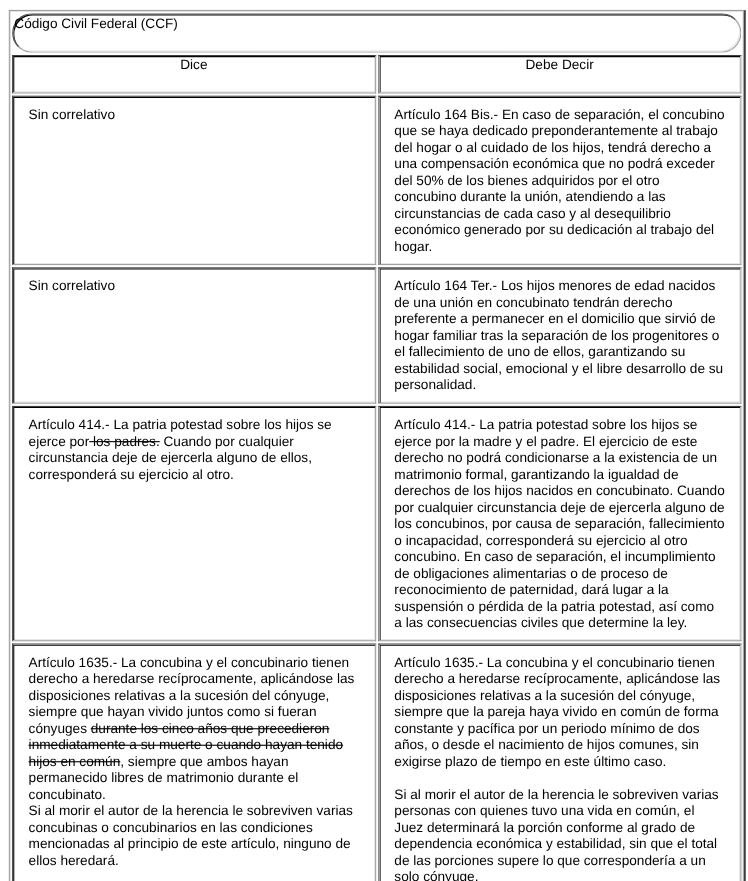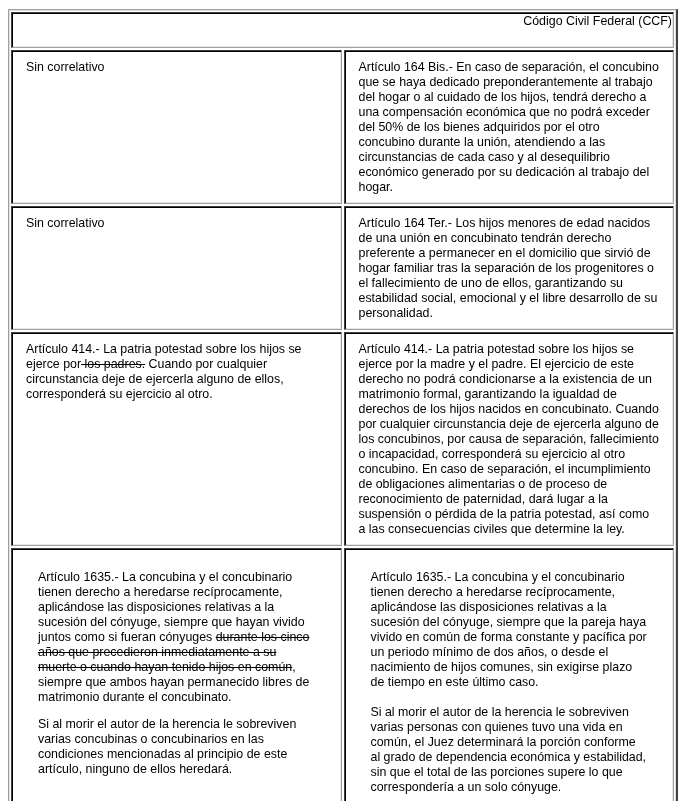--- a/index.html
+++ b/index.html
@@ -24,41 +24,45 @@
     border: 1px solid #000;
     border-top-color: #404040;
     border-left-color: #404040;
     border-right-color: #a0a0a0;
     border-bottom-color: #a0a0a0;
     box-shadow: inset 1px 1px 0 #000, inset -1px -1px 0 #e6e6e6;
     vertical-align: top;
     font-size: 12.4px;
     line-height: 15px;
   }
-  td.title-cell { height: 32px; text-align: right; vertical-align: middle; font-size: 12.4px; }
+  td.title-cell { height: 32px; text-align: left; vertical-align: middle; font-size: 12.4px; border-radius: 18px; }
   td.head-cell { height: 31px; text-align: center; vertical-align: middle; font-size: 12.4px; }
   td.body-cell { padding: 9px 14px 8px 14px; }
   td.left { width: 277px; }
   .b { font-weight: normal; }
   .strike { text-decoration: line-through; }
   .r1 td { height: 118px; }
   .r2 td { height: 103px; }
   .r3 td { height: 192px; }
   .r4 td { height: 214px; }
-  p.para { margin: 12px; }
+  p.para { margin: 0; }
   p.gap { margin-top: 15px; }
 </style>
 </head>
 <body>
 
 <div class="wrap">
   <table class="cmp">
     <tbody>
         <tr>
       <td colspan="2" class="title-cell">Código Civil Federal (CCF)</td>
+    </tr>
+    <tr>
+      <td class="head-cell left">Dice</td>
+      <td class="head-cell">Debe Decir</td>
     </tr>
 
     <tr class="r1">
       <td class="body-cell left">
         <span>Sin correlativo</span>
       </td>
       <td class="body-cell">
         <span class="b">Artículo 164 Bis.- En caso de separación, el concubino que se haya dedicado preponderantemente al trabajo del hogar o al cuidado de los hijos, tendrá derecho a una compensación económica que no podrá exceder del 50% de los bienes adquiridos por el otro concubino durante la unión, atendiendo a las circunstancias de cada caso y al desequilibrio económico generado por su dedicación al trabajo del hogar.</span>
       </td>
     </tr>

